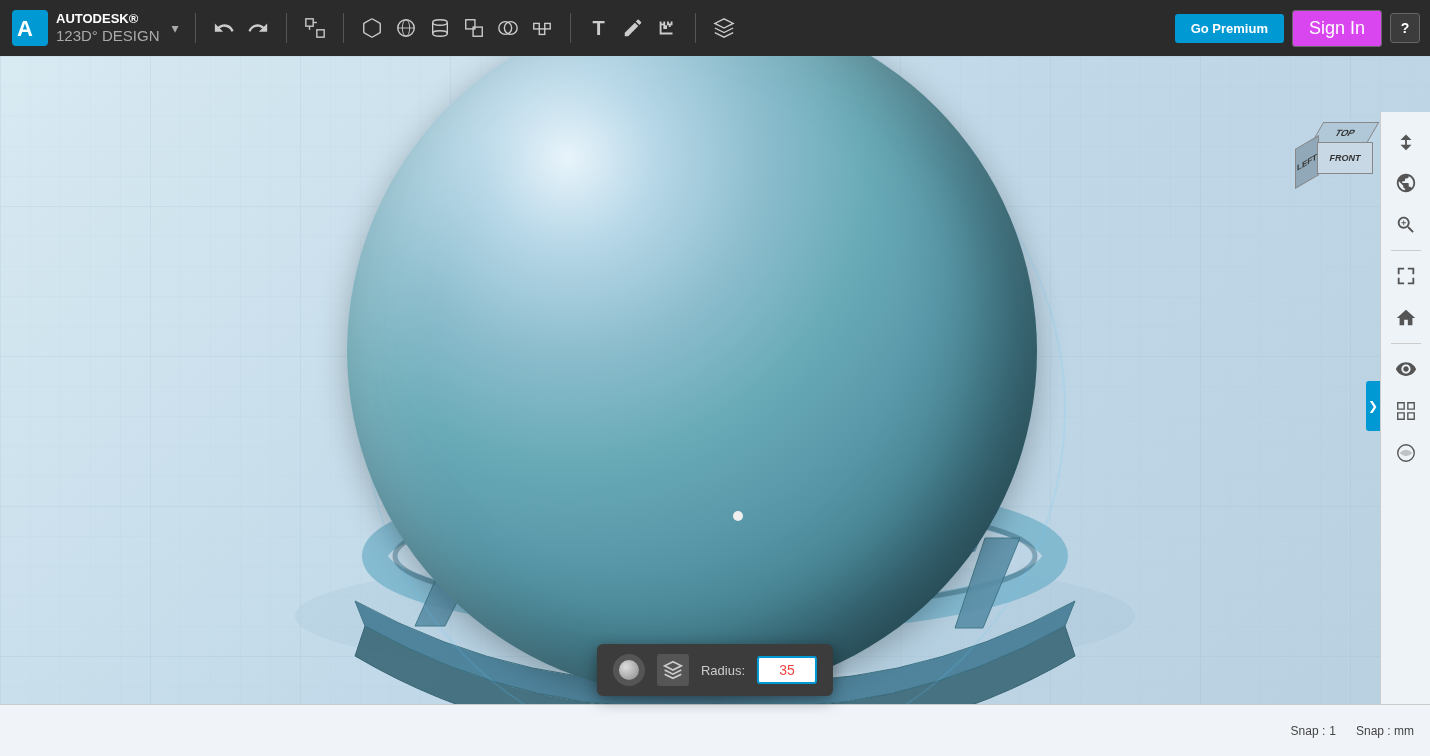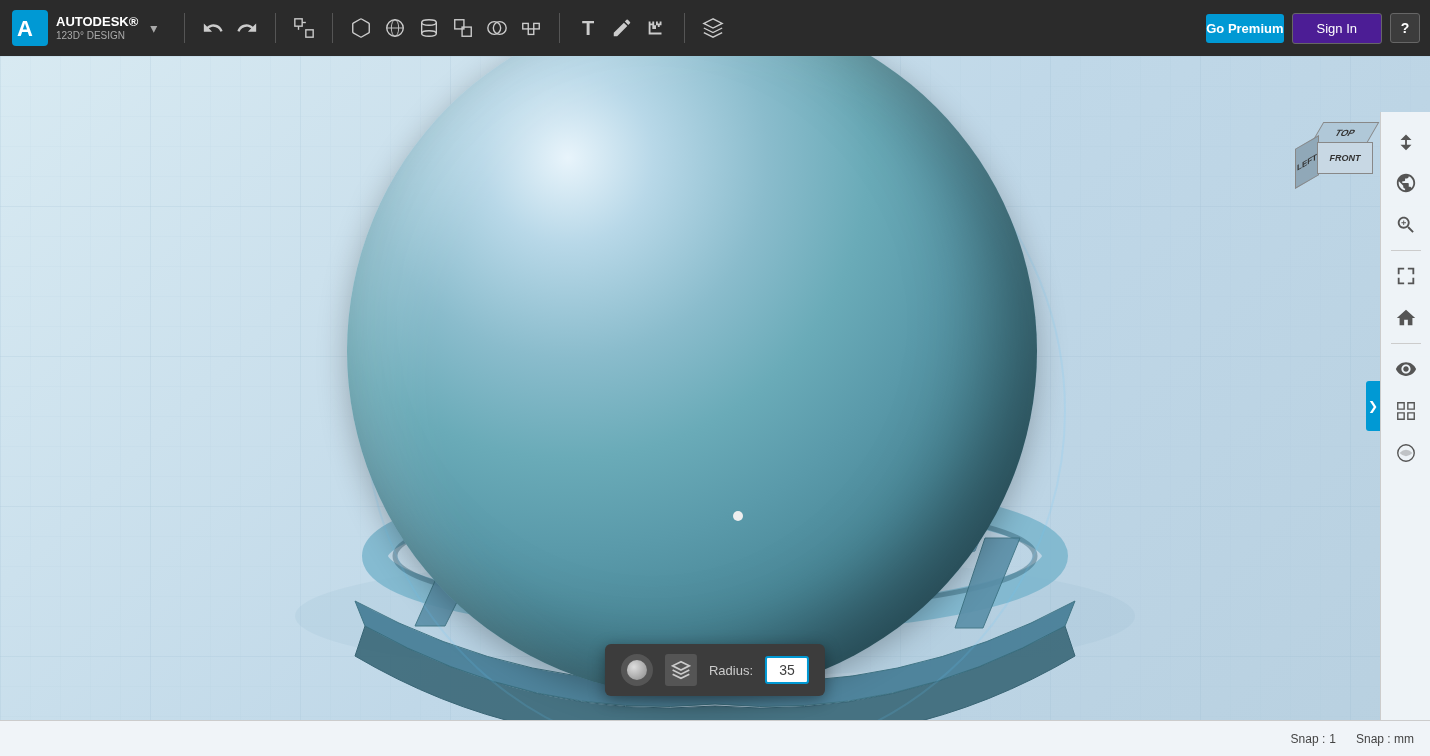--- a/index.html
+++ b/index.html
@@ -70,33 +70,33 @@
       display: flex;
       align-items: center;
       gap: 8px;
       padding-right: 10px;
     }
 
     .btn-premium {
       background: #0099d4;
       color: #fff;
       border: none;
-      padding: 7px 0;
+      padding: 7px 16px;
       font-size: 13px;
       font-weight: bold;
       border-radius: 3px;
       cursor: pointer;
     }
 
     .btn-signin {
-      background: #4c1d95;
+      background: #d946ef;
       color: #fff;
       border: 1px solid #666;
-      padding: 7px 24px;
-      font-size: 13px;
+      padding: 7px 16px;
+      font-size: 18px;
       border-radius: 3px;
       cursor: pointer;
     }
 
     .btn-help {
       background: #3c3c3c;
       color: #fff;
       border: 1px solid #666;
       width: 30px;
       height: 30px;
@@ -295,38 +295,38 @@
       color: #ccc;
       font-size: 18px;
     }
 
     #radius-label {
       color: #ccc;
       font-size: 13px;
     }
 
     #radius-input {
-      width: 44px;
+      width: 60px;
       height: 28px;
       background: #fff;
       border: 2px solid #0099d4;
       border-radius: 3px;
       font-size: 14px;
       text-align: center;
-      color: #404040;
+      color: #ef4444;
       outline: none;
     }
 
     
     #status-bar {
       position: absolute;
       bottom: 0;
       left: 0;
       right: 0;
-      height: 36px;
+      height: 52px;
       background: #f0f4f8;
       border-top: 1px solid #ccc;
       display: flex;
       align-items: center;
       justify-content: flex-end;
       padding: 0 16px;
       gap: 20px;
       z-index: 70;
     }
 
@@ -375,21 +375,21 @@
 
 <div id="header">
   <div id="logo-area">
 
     <svg id="logo-icon" viewBox="0 0 36 36">
       <rect width="36" height="36" fill="#0099d4" rx="4"></rect>
       <text x="5" y="26" fill="white" font-size="22" font-weight="bold">A</text>
     </svg>
     <div>
       <div class="brand" style="color:#fff;font-size:13px;font-weight:bold;line-height:1.2;">AUTODESK®</div>
-      <div style="color:#aaa;font-size:10px;line-height:1.2;">123D° DESIGN</div>
+      <div style="color:#aaa;font-size:15px;line-height:1.2;">123D° DESIGN</div>
     </div>
     <div id="logo-dropdown" style="color:#aaa;margin-left:4px;cursor:pointer;">▾</div>
   </div>
 
   <div class="toolbar-separator"></div>
 
   <div class="toolbar-group">
     <button class="toolbar-btn" title="Undo">
       <svg viewBox="0 0 24 24">
           <path d="M12.5 8c-2.65 0-5.05 1-6.9 2.6L2 7v9h9l-3.62-3.62c1.39-1.16 3.16-1.88 5.12-1.88 3.54 0 6.55 2.31 7.6 5.5l2.37-.78C21.08 11.03 17.15 8 12.5 8z"></path>

